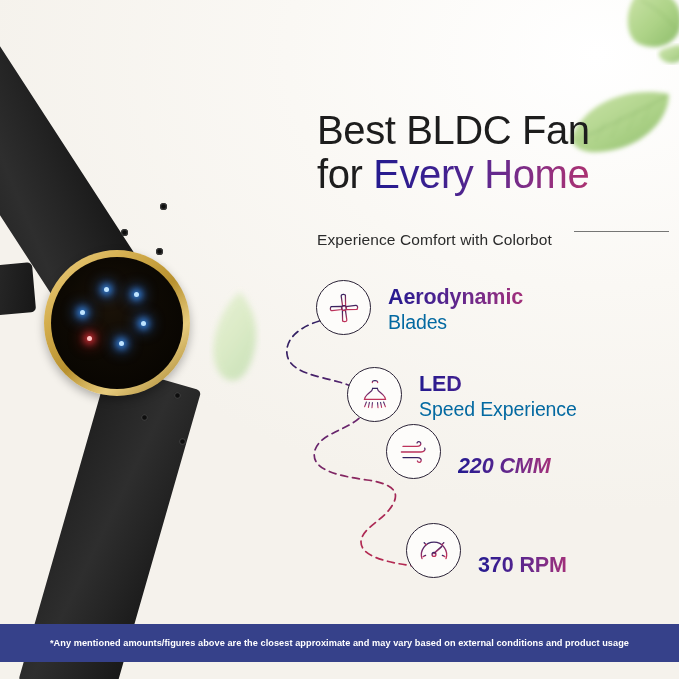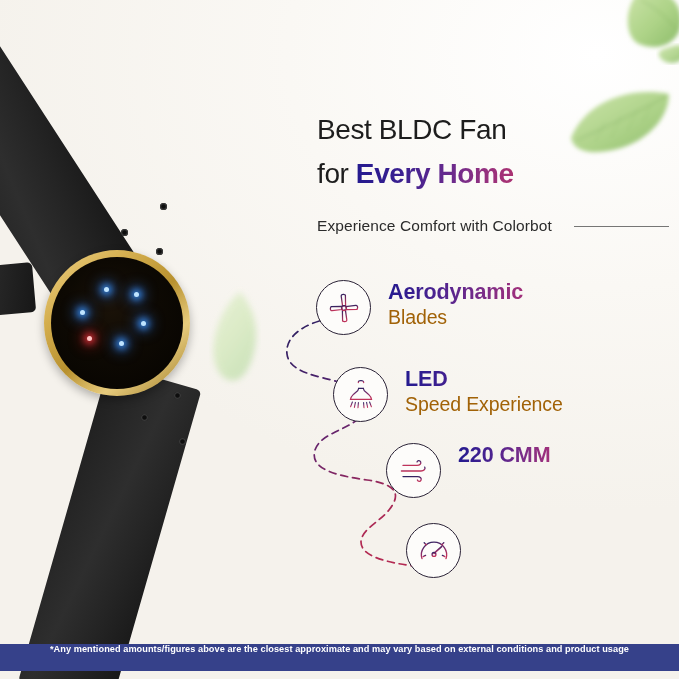--- a/index.html
+++ b/index.html
@@ -48,56 +48,56 @@
     background:radial-gradient(circle at 46% 40%, #1a1208 0%, #0d0903 45%, #050301 100%);
     overflow:hidden;
   }
   .led { position:absolute; width:5px; height:5px; border-radius:50%; }
   .led.blue  { background:#bfe4ff; box-shadow:0 0 7px 3px rgba(60,150,255,.85), 0 0 14px 6px rgba(40,110,230,.45); }
   .led.red   { background:#ffc4c4; box-shadow:0 0 7px 3px rgba(235,50,60,.85), 0 0 14px 6px rgba(190,30,40,.40); }
 
   
   .headline { position:absolute; left:317px; top:108px; width:348px; }
   .hl-line1, .hl-line2 {
-    font-size:28px; line-height:44px; font-weight:400;
+    font-size:40px; line-height:44px; font-weight:400;
     letter-spacing:-0.4px; color:#1d1d1d; white-space:nowrap;
   }
   .grad-text {
-    font-weight:700;
+    font-weight:400;
     background:linear-gradient(90deg,#241a8f 0%,#3a2090 28%,#6a2a8d 60%,#94307f 82%,#ab3271 100%);
     -webkit-background-clip:text; background-clip:text;
     -webkit-text-fill-color:transparent; color:#6a2a8d;
   }
-  .subtitle-row { position:absolute; left:317px; top:217px; display:flex; align-items:center; gap:22px; width:352px; }
+  .subtitle-row { position:absolute; left:317px; top:231px; display:flex; align-items:flex-start; gap:22px; width:352px; }
   .subtitle { font-size:15.5px; color:#2b2b2b; letter-spacing:.1px; white-space:nowrap; }
   .sub-rule { flex:1; height:1px; background:#4a4a4a; opacity:.75; }
 
   
   .features { position:absolute; left:0; top:0; width:679px; height:679px; }
-  .feature { position:absolute; display:flex; align-items:flex-start; }
+  .feature { position:absolute; display:flex; align-items:flex-end; }
   .f-icon {
     width:55px; height:55px; border-radius:50%;
     background:#fdfcfa; border:1.3px solid #2a2236;
     display:flex; align-items:center; justify-content:center;
     flex:0 0 55px;
   }
   .f-text { margin-left:17px; }
   .f-title {
     font-size:21.5px; font-weight:700; line-height:25px; letter-spacing:-.1px;
     background:linear-gradient(90deg,#241a8f 0%,#4a2290 35%,#7a2c88 70%,#a2307a 100%);
     -webkit-background-clip:text; background-clip:text;
     -webkit-text-fill-color:transparent; color:#5a2590; white-space:nowrap;
   }
-  .f-sub { font-size:19.5px; color:#a16207; line-height:25px; letter-spacing:-.1px; white-space:nowrap; }
+  .f-sub { font-size:19.5px; color:#0369a1; line-height:25px; letter-spacing:-.1px; white-space:nowrap; }
 
   
   .footer {
-    position:absolute; left:0; right:0; bottom:8px; height:27px;
+    position:absolute; left:0; right:0; bottom:17px; height:38px;
     background:#36418a;
-    display:flex; justify-content:center;
+    display:flex; align-items:center; justify-content:center;
   }
   .footer-text {
     color:#ffffff; font-size:9.2px; font-weight:700; letter-spacing:.05px; white-space:nowrap;
   }
 </style>
 </head>
 <body>
 
 <div id="stage">
 
@@ -224,21 +224,21 @@
             <circle cx="17" cy="17" r="2.5"></circle>
           </g>
         </svg>
       </div>
       <div class="f-text">
         <div class="f-title">Aerodynamic</div>
         <div class="f-sub">Blades</div>
       </div>
     </div>
 
-    <div class="feature" style="left:333px; top:367px;">
+    <div class="feature" style="left:347px; top:367px;">
       <div class="f-icon">
         <svg width="34" height="34" viewBox="0 0 34 34">
           <defs>
               <linearGradient id="ig2" x1="0" y1="0" x2="0.15" y2="1">
             <stop offset="0%" stop-color="#2a2160"></stop>
                 <stop offset="55%" stop-color="#7a2a6a"></stop>
                 <stop offset="100%" stop-color="#c0325a"></stop>
               </linearGradient>
             </defs>
           <g fill="none" stroke="url(#ig2)" stroke-width="1.2" stroke-linecap="round">
@@ -260,21 +260,21 @@
             </g>
           </g>
         </svg>
       </div>
       <div class="f-text">
         <div class="f-title">LED</div>
         <div class="f-sub">Speed Experience</div>
       </div>
     </div>
 
-    <div class="feature" style="left:386px; top:443px;">
+    <div class="feature" style="left:386px; top:424px;font-style:italic;">
       <div class="f-icon">
         <svg width="34" height="34" viewBox="0 0 34 34">
           <defs>
               <linearGradient id="ig3" x1="0" y1="0" x2="0.15" y2="1">
             <stop offset="0%" stop-color="#2a2160"></stop>
                 <stop offset="55%" stop-color="#7a2a6a"></stop>
                 <stop offset="100%" stop-color="#c0325a"></stop>
               </linearGradient>
             </defs>
           <g fill="none" stroke="url(#ig3)" stroke-width="1.3" stroke-linecap="round">
@@ -307,20 +307,21 @@
             <path d="M4.6 17 L7.4 17"></path>
               <path d="M26.6 17 L29.4 17"></path>
             <path d="M6.2 22.6 L8.6 21.4"></path>
               <path d="M27.8 22.6 L25.4 21.4"></path>
             <path d="M17 19.4 L24.6 12.6" stroke-width="1.6"></path>
             <circle cx="17" cy="20.4" r="1.9" fill="none"></circle>
           </g>
         </svg>
       </div>
       <div class="f-text">
+        <div class="f-title">370 RPM</div>
       </div>
     </div>
   </div>
 
   <div class="footer">
     <span class="footer-text">*Any mentioned amounts/figures above are the closest approximate and may vary based on external conditions and product usage</span>
   </div>
 
 </div>
 

